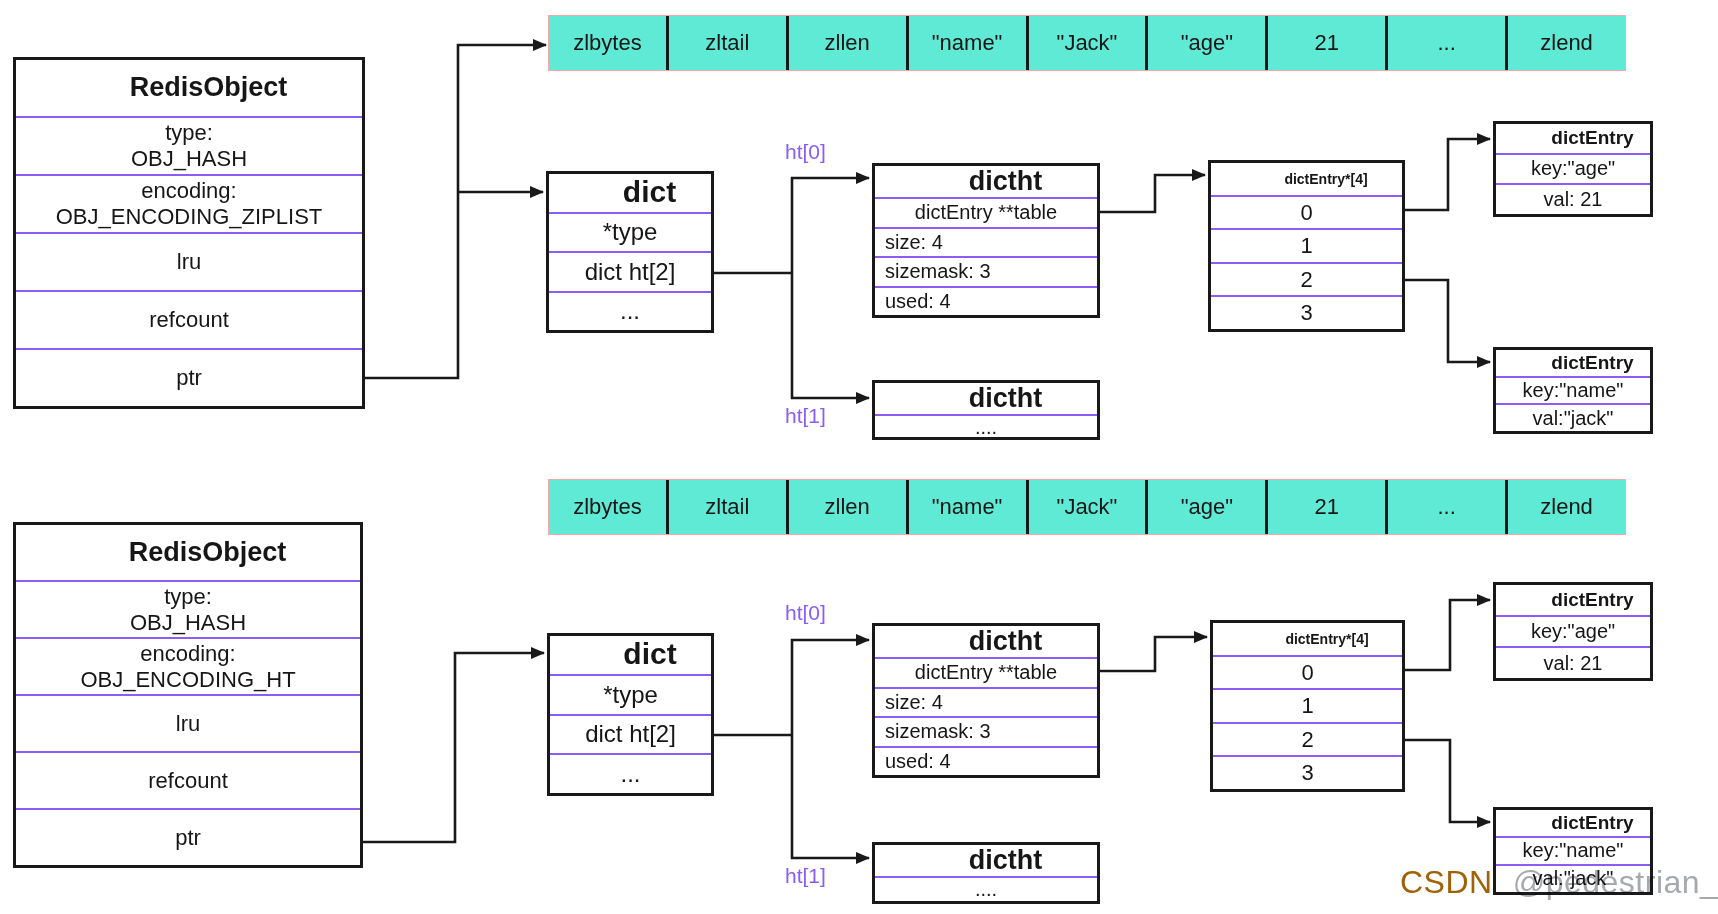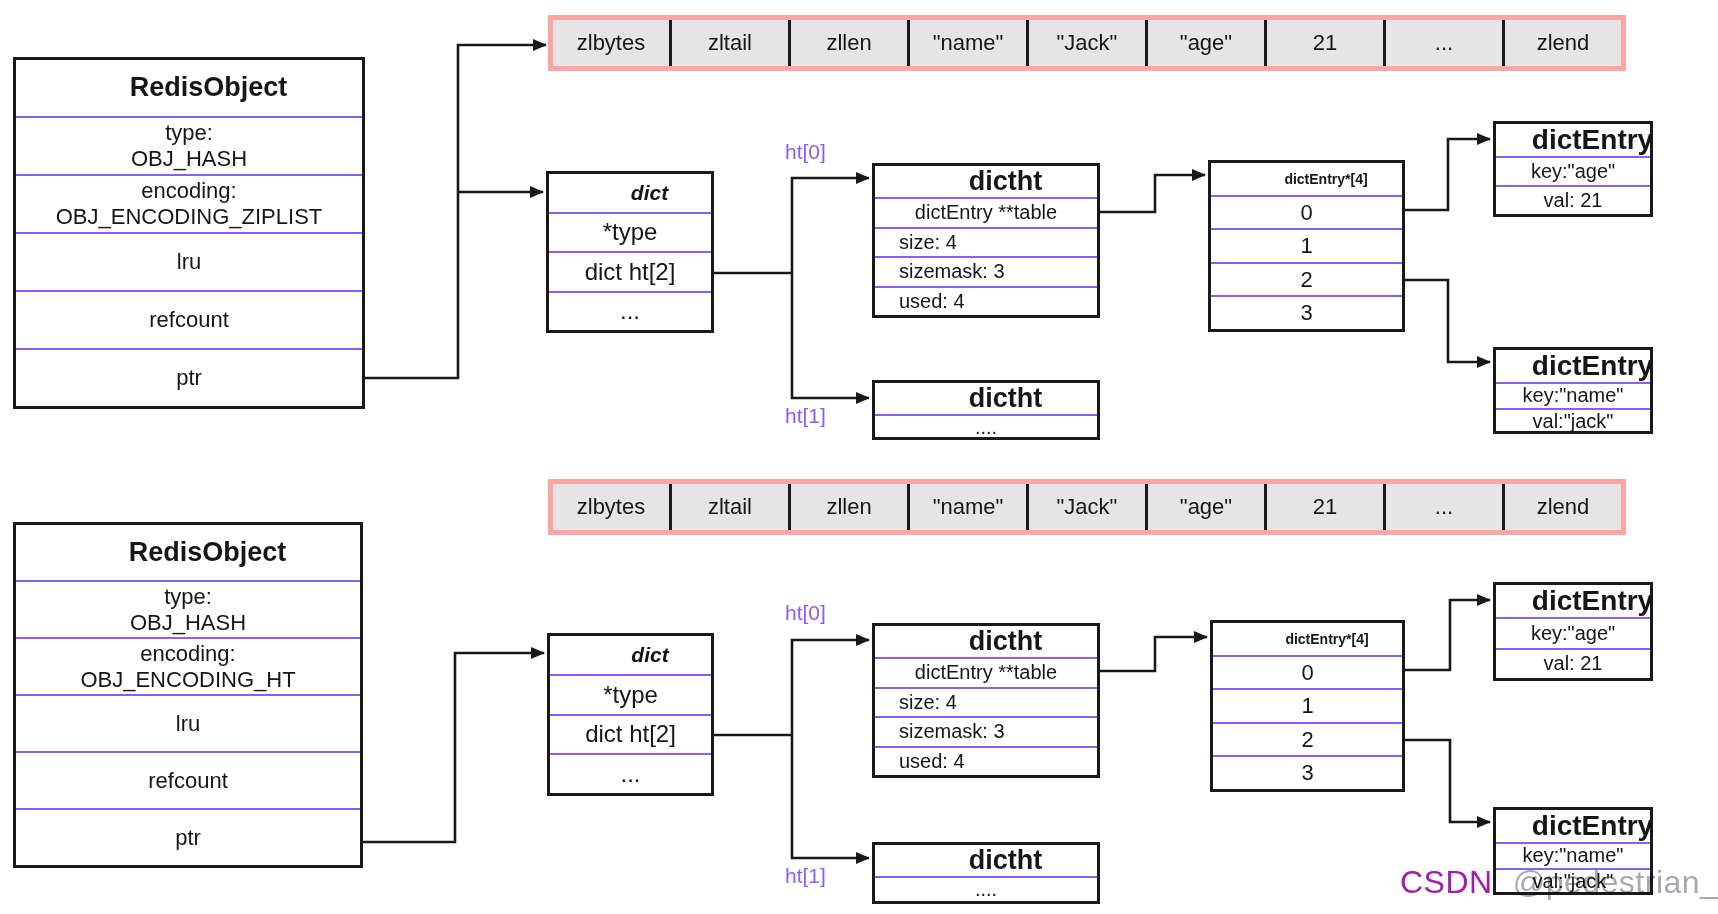--- a/index.html
+++ b/index.html
@@ -8,38 +8,38 @@
     font-family:"Liberation Sans", sans-serif;
   }
   .box{position:absolute;background:#fff;border:3px solid #191919;box-sizing:border-box;
        display:flex;flex-direction:column;z-index:2;}
   .row{flex:1;display:flex;align-items:center;justify-content:center;
        border-top:2px solid #8b5cf6;font-size:22px;color:#161616;
        white-space:pre-line;text-align:center;line-height:1.16;}
   .row:first-child{border-top:0;margin-left:39px;}
   .title{font-weight:700;}
   .ro-title{font-size:27px;}
-  .dict-title{font-size:21px;font-style:italic;}
+  .dict-title{font-size:30px;}
   .dictht-title{font-size:27px;}
   .dictht-row{font-size:20px;text-align:center;}
   .arr-title{font-size:14px;}
-  .de-title{font-size:28px;}
+  .de-title{font-size:19px;}
   .de-row{font-size:20px;}
-  .left{justify-content:flex-start;padding-left:24px;}
-  .ziplist{position:absolute;background:#e5e5e5;border:5px solid #fca5a5;box-sizing:border-box;
+  .left{justify-content:flex-start;padding-left:10px;}
+  .ziplist{position:absolute;background:#5eead4;border:1px solid #fca5a5;box-sizing:border-box;
            display:flex;flex-direction:row;z-index:2;}
   .zcell{flex:1;display:flex;align-items:center;justify-content:center;
          border-left:3px solid #191919;font-size:22px;color:#161616;}
   .zcell:first-child{border-left:0;}
   .htlabel{position:absolute;font-size:21px;color:#8b5cf6;z-index:2;}
   svg.connectors{position:absolute;left:0;top:0;z-index:4;pointer-events:none;}
   svg.connectors polyline{fill:none;stroke:#191919;stroke-width:2.6;}
   .watermark{position:absolute;left:1400px;top:864px;font-size:32px;white-space:nowrap;
              letter-spacing:.5px;mix-blend-mode:multiply;z-index:9;}
-  .wm-brand{color:#a21caf;margin-right:20px;}
+  .wm-brand{color:#a16207;margin-right:20px;}
   .wm-user{color:#a6aaae;}
 
   
   #redis-t{left:13px;top:57px;width:352px;height:352px;}
   #zip-t{left:548px;top:15px;width:1078px;height:56px;}
   #dict-t{left:546px;top:171px;width:168px;height:162px;}
   #dictht-t0{left:872px;top:163px;width:228px;height:155px;}
   #dictht-t1{left:872px;top:380px;width:228px;height:60px;}
   #arr-t{left:1208px;top:160px;width:197px;height:172px;}
   #age-t{left:1493px;top:121px;width:160px;height:96px;}

